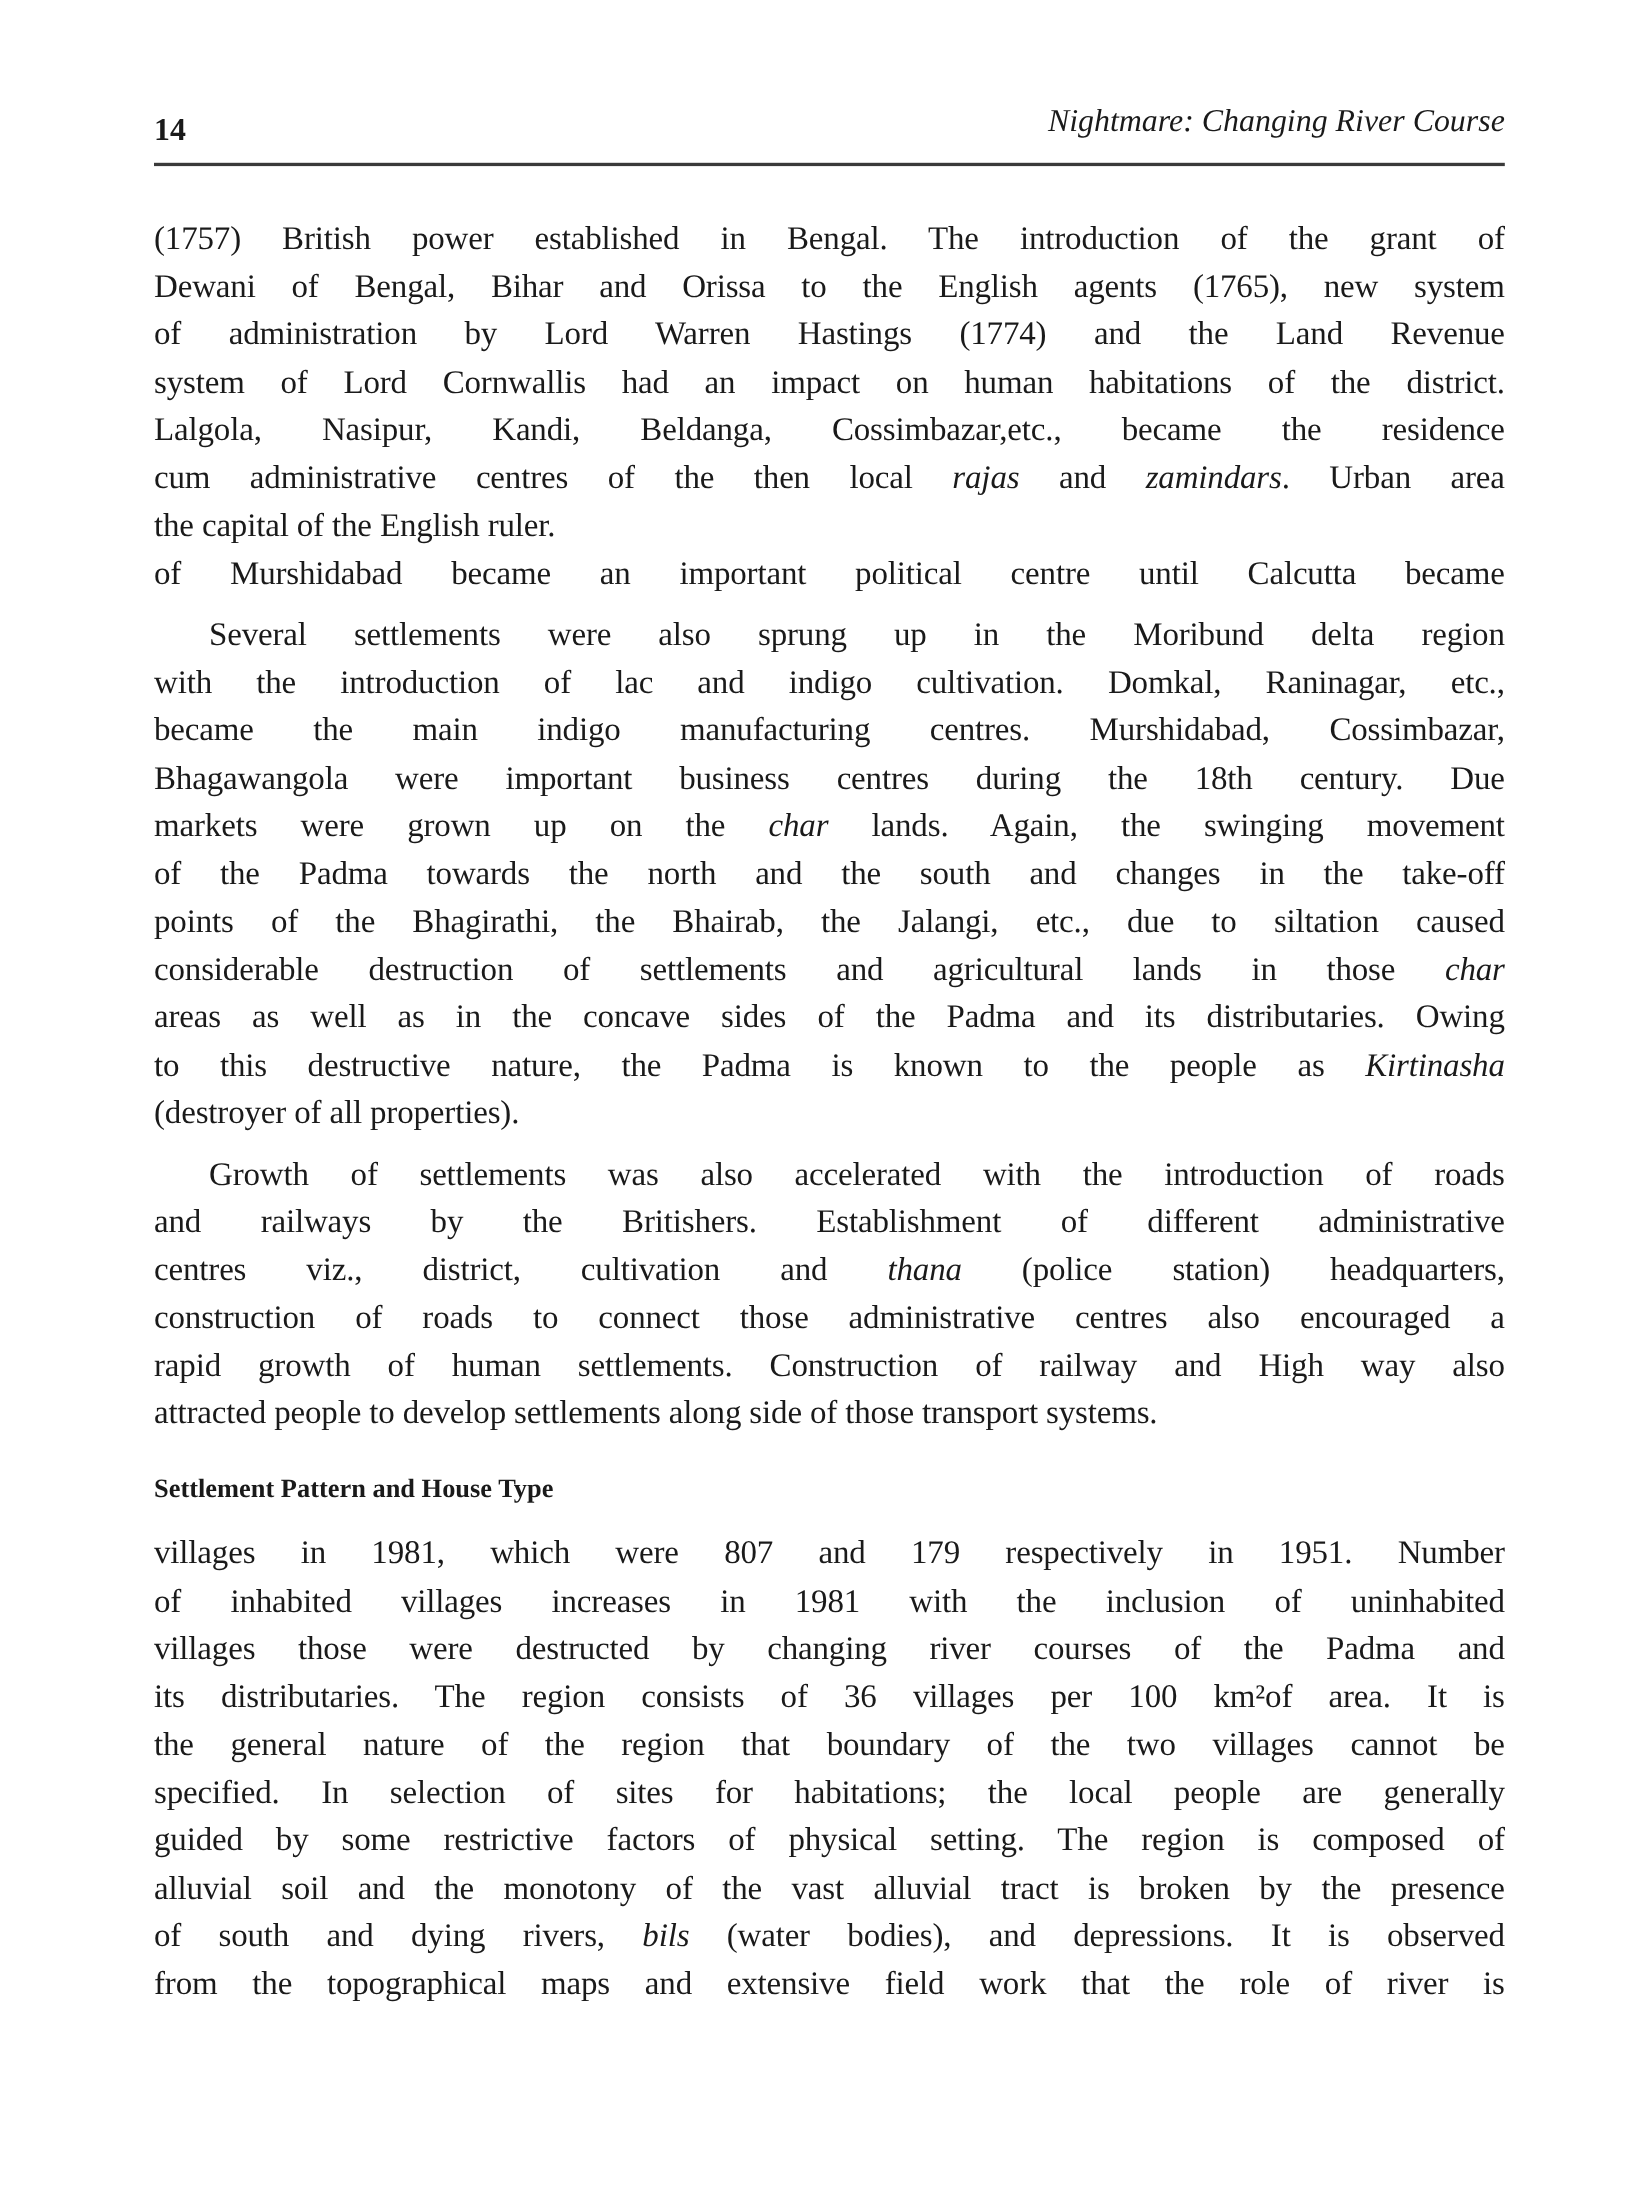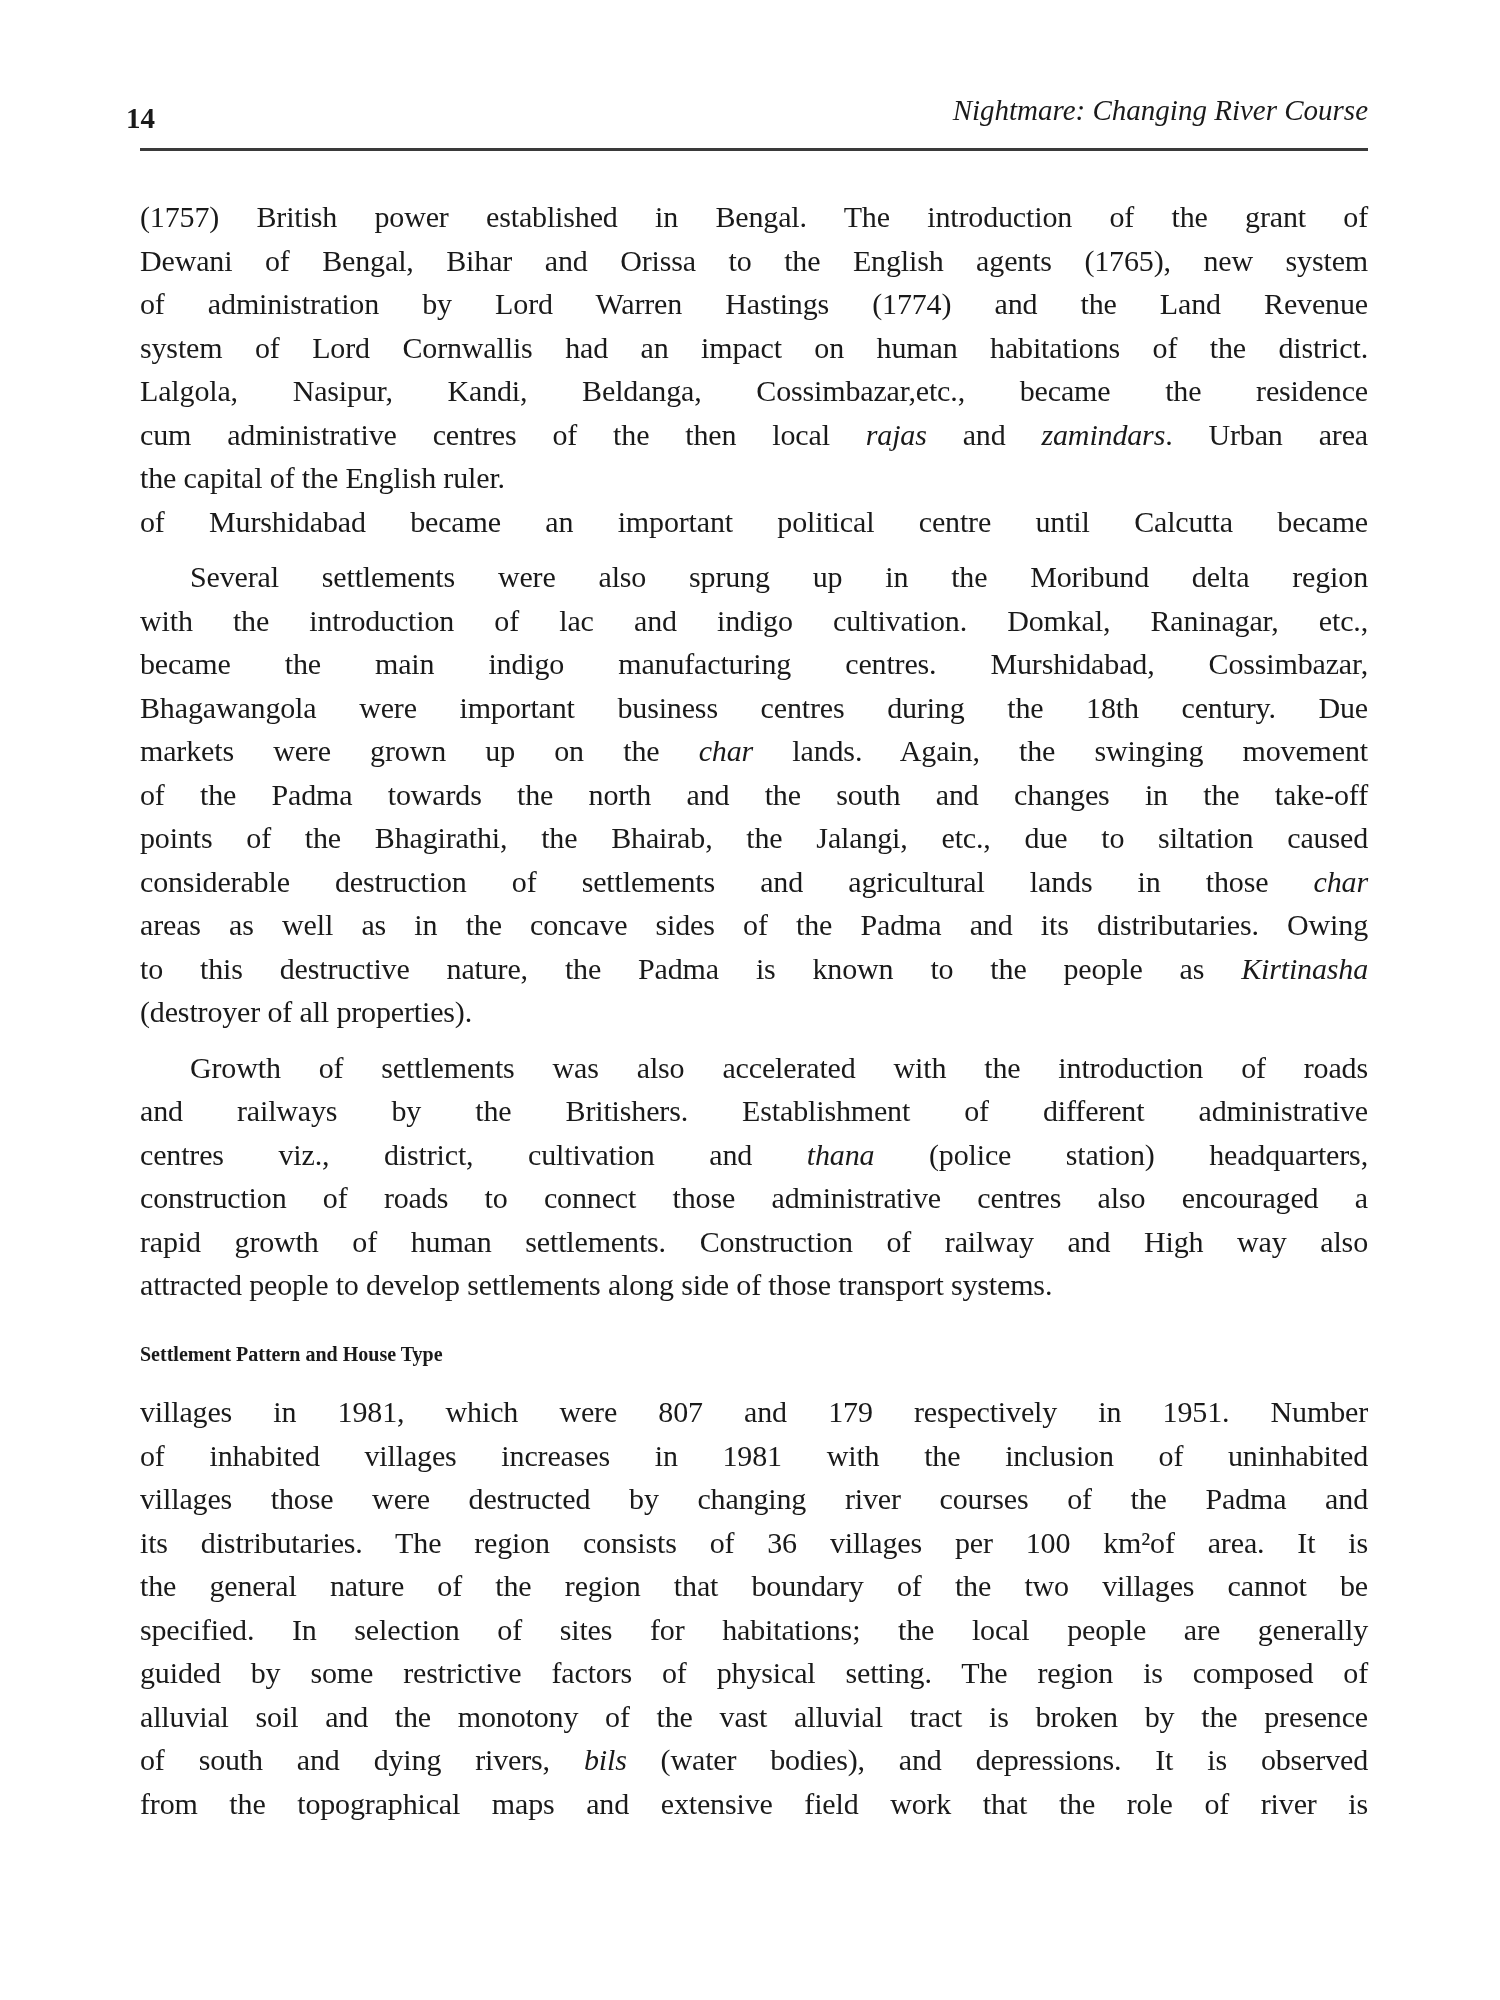--- a/index.html
+++ b/index.html
@@ -10,21 +10,21 @@
     body {
       width: 1500px;
       height: 2000px;
       position: relative;
       overflow: hidden;
       color: #1a1a1a;
       font-family: "Liberation Serif", "DejaVu Serif", serif;
     }
     .page-number {
       position: absolute;
-      left: 126px;
+      left: 140px;
       top: 100px;
       font-size: 29px;
       font-weight: bold;
       line-height: 36px;
     }
     .running-head {
       position: absolute;
       right: 132px;
       top: 92px;
       font-size: 29px;
@@ -60,21 +60,21 @@
     }
     .line.indent {
       text-indent: 50px;
     }
     .para {
       margin: 0 0 12px 0;
     }
     .heading {
       display: block;
       font-weight: bold;
-      font-size: 20px;
+      font-size: 24px;
       line-height: 43.5px;
       margin: 26px 0 14px 0;
     }
     .it { font-style: italic; }
   </style>
 </head>
 <body>
 
 <div>
   <div class="page-number">14</div>

